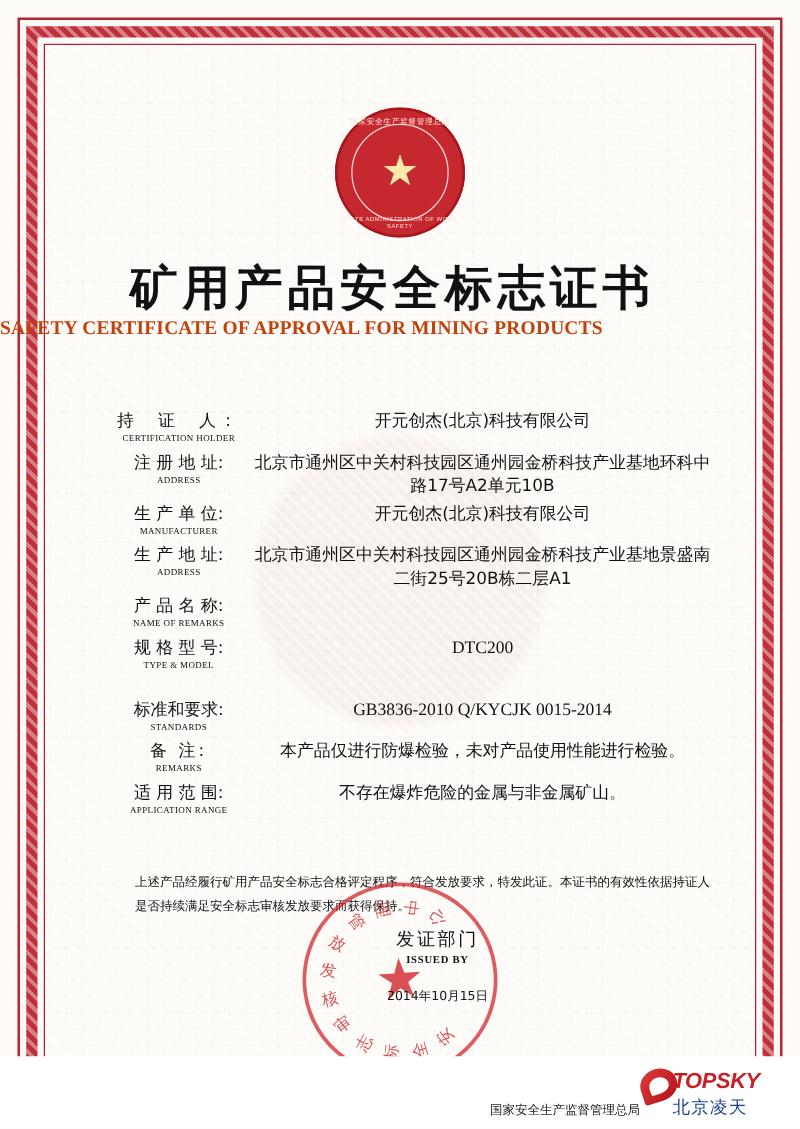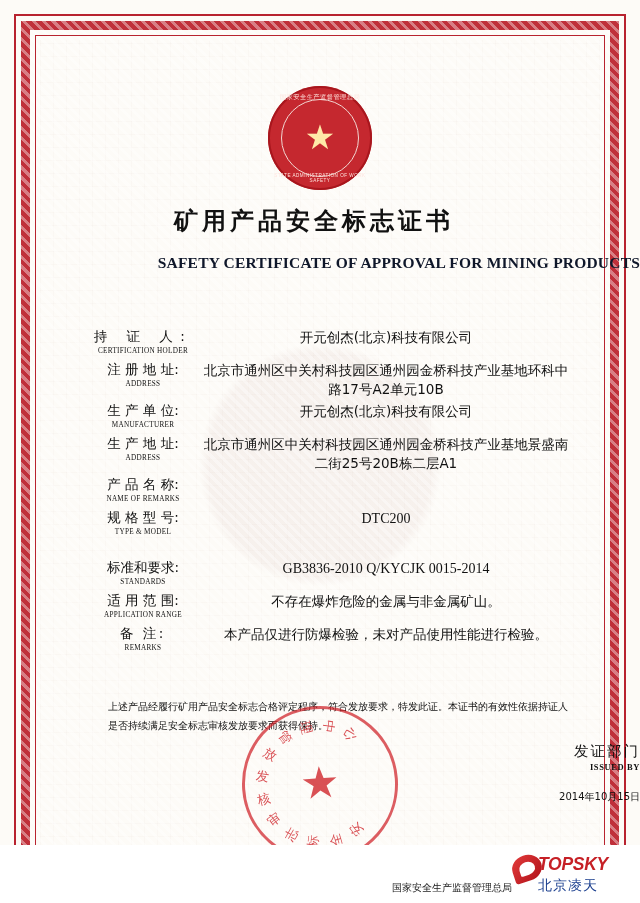--- a/index.html
+++ b/index.html
@@ -119,34 +119,34 @@
   }
   .emblem-text-top { top: 7px; font-size: 6.2px; }
   .emblem-text-bot { bottom: 7px; font-size: 4.6px; }
 
   
   .title-cn {
     position: absolute;
     left: 0; right: 12px;
     top: 205px;
     text-align: center;
-    font-size: 24px;
+    font-size: 38px;
     letter-spacing: 4px;
     color: #111;
     font-weight: bold;
     font-family: "DejaVu Sans", "Liberation Sans", sans-serif;
   }
   .title-en {
     position: absolute;
     left: 0; right: 0;
     top: 254px;
-    text-align: right;
+    text-align: left;
     font-size: 15.5px;
     letter-spacing: .2px;
-    color: #0f172a;
+    color: #c2410c;
     font-weight: bold;
     font-family: "Liberation Serif", serif;
   }
 
   
   .meta-row {
     position: absolute;
     left: 108px;
     right: 88px;
     top: 289px;
@@ -234,21 +234,21 @@
     color: #111;
     font-family: Liberation Sans, sans-serif;
     text-align: justify;
   }
 
   
   .issued {
     position: absolute;
     left: 12px; right: 0;
     top: 742px;
-    text-align: right;
+    text-align: center;
     margin-left: 48px;
   }
   .issued-cn {
     font-size: 14.5px;
     letter-spacing: 2px;
     color: #111;
     font-family: "DejaVu Sans", "Liberation Sans", sans-serif;
   }
   .issued-en {
     font-size: 8.5px;
@@ -436,32 +436,32 @@
     <div class="field">
       <div class="field-label">
         <div class="label-cn">标准和要求:</div>
         <div class="label-en">STANDARDS</div>
       </div>
       <div class="field-value latin">GB3836-2010  Q/KYCJK 0015-2014</div>
     </div>
 
     <div class="field">
       <div class="field-label">
+        <div class="label-cn spaced2">备 注:</div>
+        <div class="label-en">REMARKS</div>
+      </div>
+      <div class="field-value">本产品仅进行防爆检验，未对产品使用性能进行检验。</div>
+    </div>
+
+    <div class="field">
+      <div class="field-label">
         <div class="label-cn">适 用 范 围:</div>
         <div class="label-en">APPLICATION RANGE</div>
       </div>
       <div class="field-value">不存在爆炸危险的金属与非金属矿山。</div>
-    </div>
-
-    <div class="field">
-      <div class="field-label">
-        <div class="label-cn spaced2">备 注:</div>
-        <div class="label-en">REMARKS</div>
-      </div>
-      <div class="field-value">本产品仅进行防爆检验，未对产品使用性能进行检验。</div>
     </div>
 
   </div>
 
   <div class="statement">上述产品经履行矿用产品安全标志合格评定程序，符合发放要求，特发此证。本证书的有效性依据持证人是否持续满足安全标志审核发放要求而获得保持。</div>
 
   <div class="seal">
     <div class="seal-star">★</div>
     <div class="seal-text" id="seal-text">
         <div class="seal-ch" style="transform: rotate(-215deg) translate(0px, -58px) rotate(90deg) translate(-50%, -50%);">安</div>

